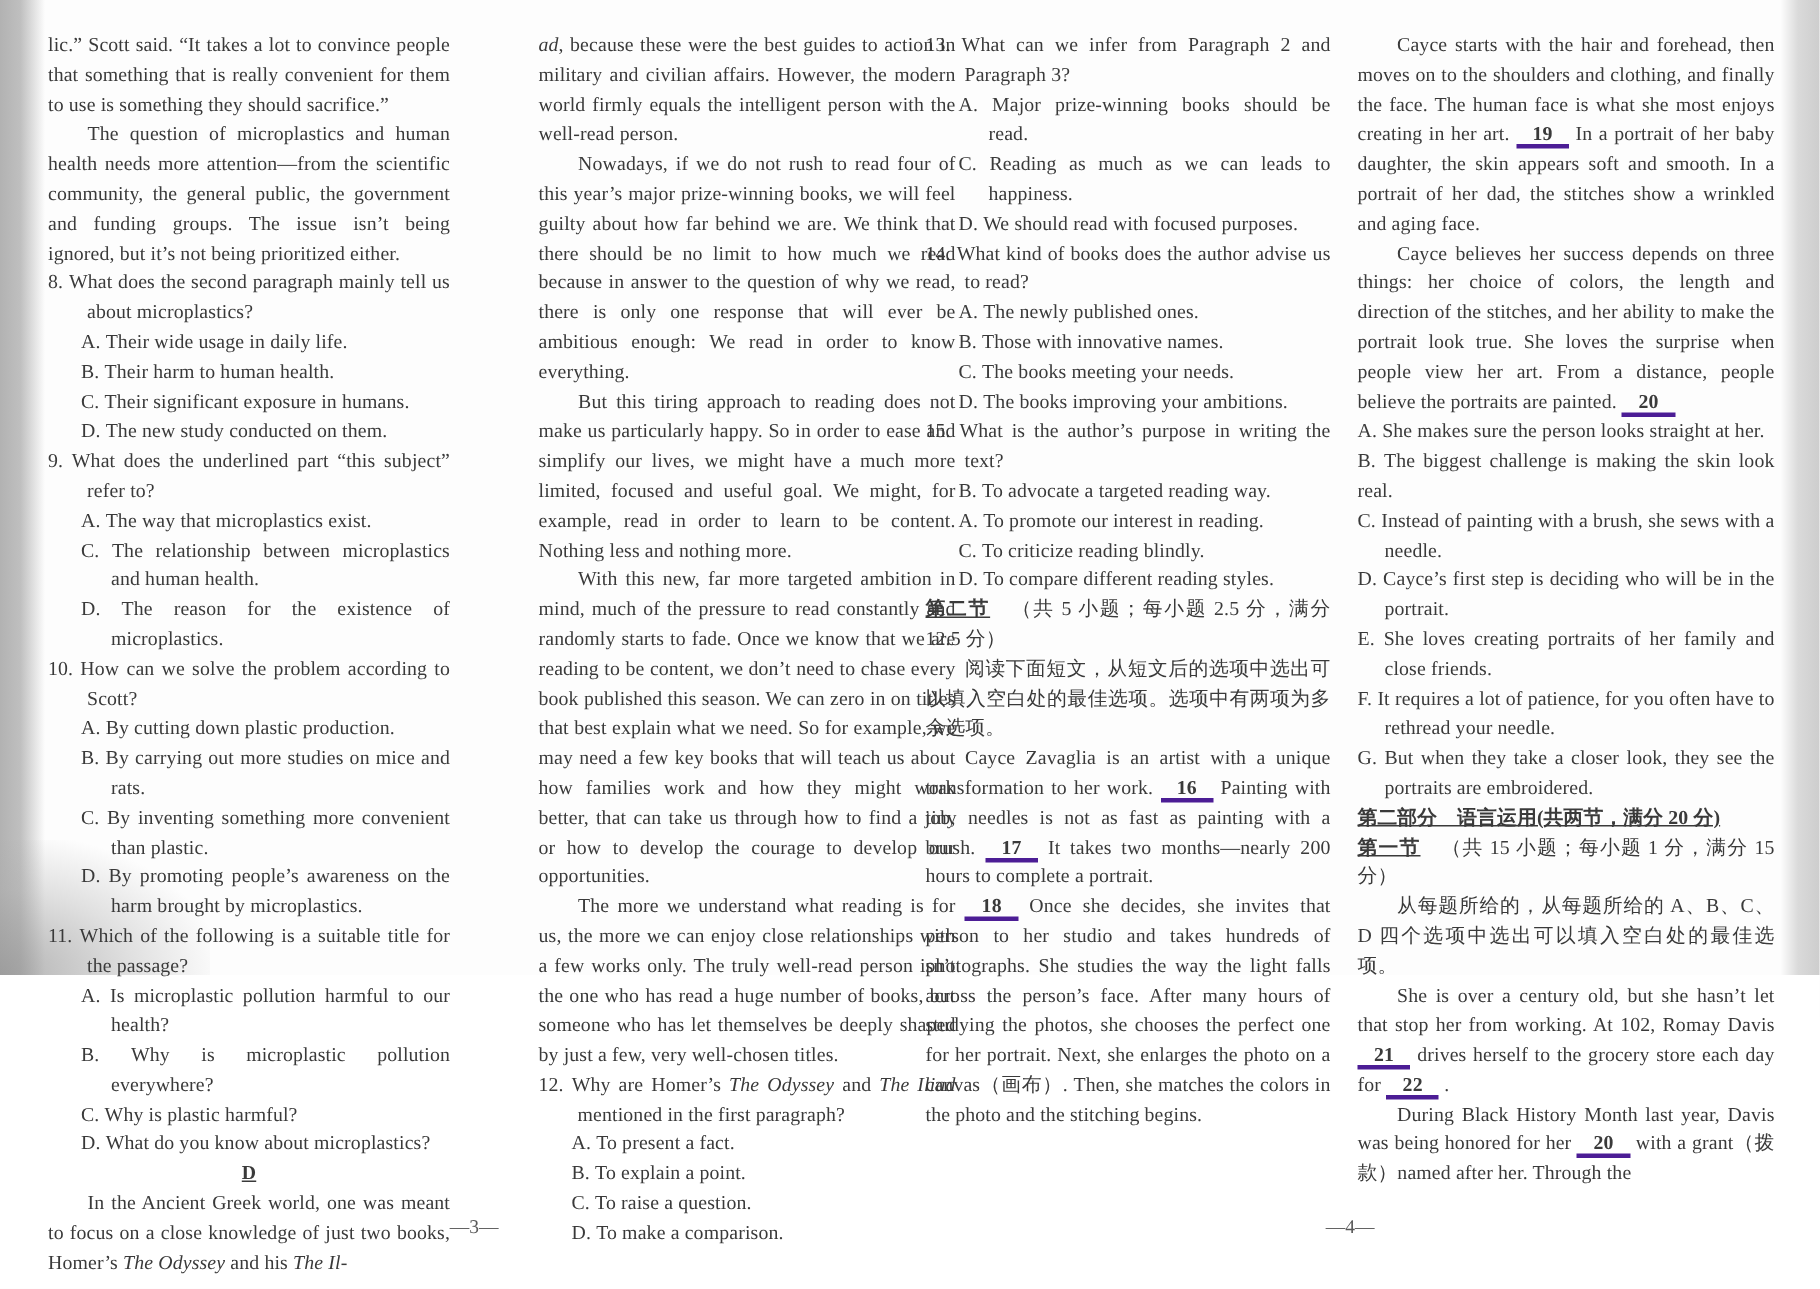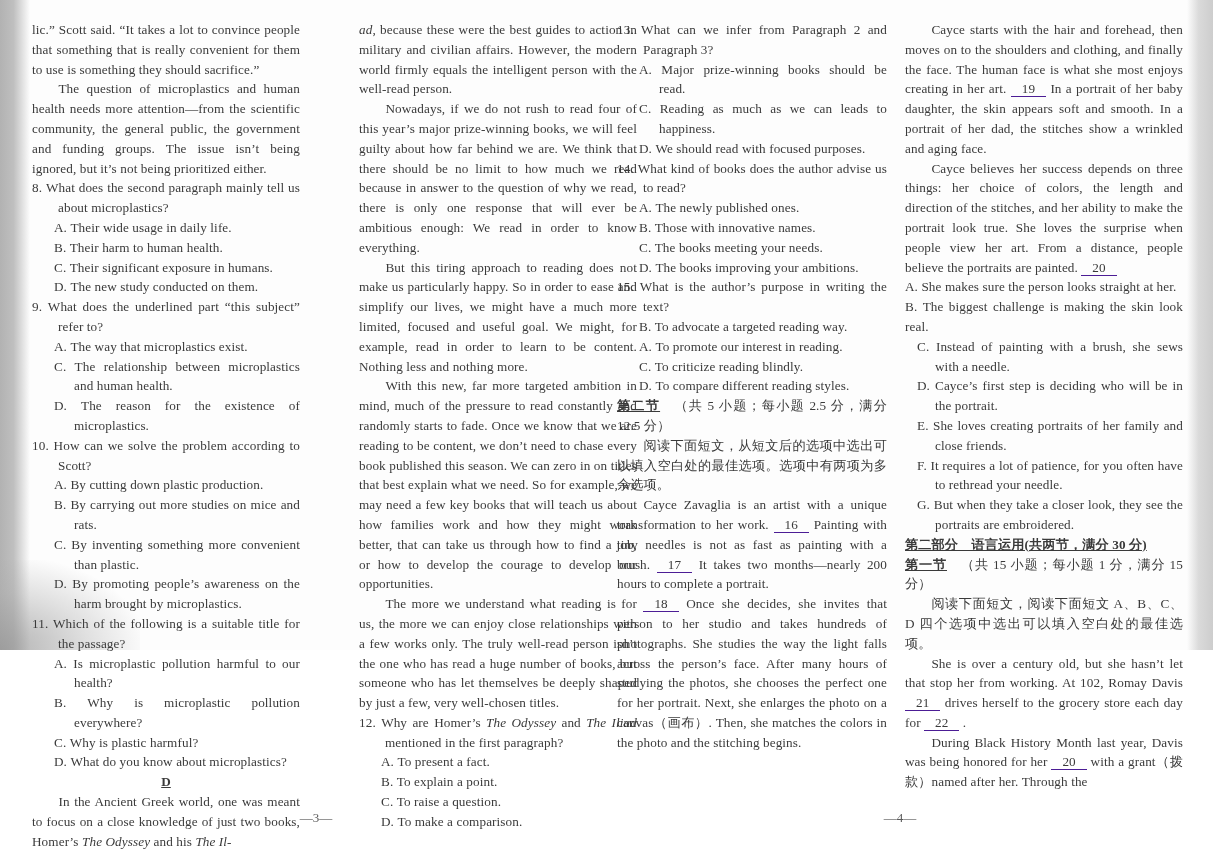--- a/index.html
+++ b/index.html
@@ -35,31 +35,32 @@
   }
   #col1{left:32px;width:268px;}
   #col2{left:332px;width:278px;margin-left:27px;}
   #col3{left:617px;width:270px;}
   #col4{left:905px;width:278px;}
   .blk{margin:0;}
   .para{text-indent:2em;}
   .cont{text-indent:0;}
   .q{padding-left:26px;text-indent:-26px;}
   .opt{margin-left:22px;padding-left:20px;text-indent:-20px;}
-  .opt0{padding-left:18px;text-indent:-18px;margin-left:12px;}
+  .opt0{padding-left:18px;text-indent:-18px;}
   .optflat{padding-left:0;text-indent:0;}
   .center{text-align:center;font-weight:bold;text-indent:0;}
   .cnhead{text-indent:0;}
   .cnhead2{text-indent:0;font-weight:bold;}
   .cnpara{text-indent:2em;}
   .num{white-space:nowrap;}
   .blank{
-    border-bottom:1px solid #4c1d95;
+    border-bottom:3px solid #4c1d95;
     padding:0 11px;
     white-space:nowrap;
+    font-weight:bold;
   }
   i{font-style:italic;}
   b{font-weight:bold;text-decoration:underline;}
   .footer{
     position:absolute;top:810px;
     font-size:13px;color:#5a5a5a;text-align:center;
   }
   .footer-left{left:32px;width:568px;}
   .footer-right{left:617px;width:566px;}
 </style>
@@ -131,22 +132,22 @@
   <div id="col4" class="col">
       <div class="blk para">Cayce starts with the hair and forehead, then moves on to the shoulders and clothing, and finally the face. The human face is what she most enjoys creating in her art. <span class="blank">19</span> In a portrait of her baby daughter, the skin appears soft and smooth. In a portrait of her dad, the stitches show a wrinkled and aging face.</div>
       <div class="blk para">Cayce believes her success depends on three things: her choice of colors, the length and direction of the stitches, and her ability to make the portrait look true. She loves the surprise when people view her art. From a distance, people believe the portraits are painted. <span class="blank">20</span></div>
       <div class="blk optflat"><span class="num">A.&nbsp;</span>She makes sure the person looks straight at her.</div>
       <div class="blk optflat"><span class="num">B.&nbsp;</span>The biggest challenge is making the skin look real.</div>
       <div class="blk opt0"><span class="num">C.&nbsp;</span>Instead of painting with a brush, she sews with a needle.</div>
       <div class="blk opt0"><span class="num">D.&nbsp;</span>Cayce’s first step is deciding who will be in the portrait.</div>
       <div class="blk opt0"><span class="num">E.&nbsp;</span>She loves creating portraits of her family and close friends.</div>
       <div class="blk opt0"><span class="num">F.&nbsp;</span>It requires a lot of patience, for you often have to rethread your needle.</div>
       <div class="blk opt0"><span class="num">G.&nbsp;</span>But when they take a closer look, they see the portraits are embroidered.</div>
-      <div class="blk cnhead2"><b>第二部分　语言运用(共两节，满分 30 分)</b></div>
+      <div class="blk cnhead2"><b>第二部分　语言运用(共两节，满分 20 分)</b></div>
       <div class="blk cnhead"><b>第一节</b>　（共 15 小题；每小题 1 分，满分 15 分）</div>
-      <div class="blk cnpara">阅读下面短文，阅读下面短文 A、B、C、D 四个选项中选出可以填入空白处的最佳选项。</div>
+      <div class="blk cnpara">从每题所给的，从每题所给的 A、B、C、D 四个选项中选出可以填入空白处的最佳选项。</div>
       <div class="blk para">She is over a century old, but she hasn’t let that stop her from working. At 102, Romay Davis <span class="blank">21</span> drives herself to the grocery store each day for <span class="blank">22</span> .</div>
       <div class="blk para">During Black History Month last year, Davis was being honored for her <span class="blank">20</span> with a grant（拨款）named after her. Through the</div>
     </div>
 
   <div class="footer footer-left">—3—</div>
   <div class="footer footer-right">—4—</div>
 </div>
 
 </body></html>

